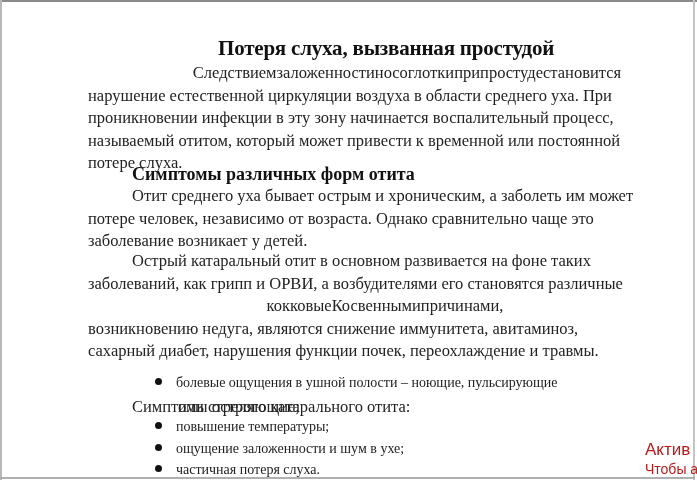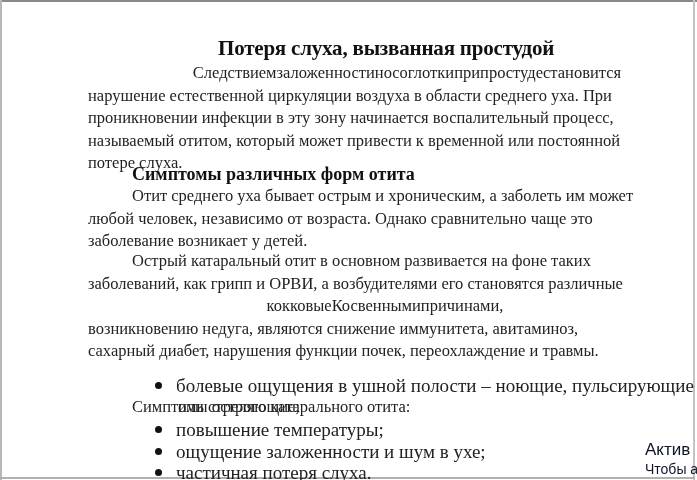--- a/index.html
+++ b/index.html
@@ -24,26 +24,26 @@
     text-align: justify; text-align-last: left;
     color: #222;
   }
   .line { display: block; height: 22.5px; white-space: nowrap; overflow: hidden; }
   .jline { display: flex; justify-content: center; white-space: nowrap; height: 22.5px; }
   .subhead {
     position: absolute; left: 132px; top: 164px;
     font-size: 18px; font-weight: bold; white-space: nowrap; color: #111;
   }
   .list-title { position: absolute; left: 132px; top: 353px; font-size: 16.5px; white-space: nowrap; color: #222; margin-top: 44px; }
-  .bullet-item { position: absolute; left: 155px; font-size: 19px; white-space: nowrap; color: #222; }
+  .bullet-item { position: absolute; left: 155px; font-size: 14px; white-space: nowrap; color: #222; }
   .bullet { display: inline-block; width: 7px; height: 7px; border-radius: 50%; background: #111; margin-right: 14px; vertical-align: middle; position: relative; top: -2px; }
   .cont { position: absolute; left: 178px; font-size: 16.5px; white-space: nowrap; color: #222; }
   .watermark {
     position: absolute; left: 645px; font-family: "Liberation Sans", "DejaVu Sans", sans-serif;
-    color: #0f172a; white-space: nowrap;
+    color: #b91c1c; white-space: nowrap;
   }
   .wm1 { top: 440px; font-size: 17px; }
   .wm2 { top: 461px; font-size: 14px; }
 </style>
 </head>
 <body>
 
 <div class="frame-top"></div>
 <div class="frame-left"></div>
 <div class="frame-right"></div>
@@ -63,21 +63,21 @@
   <span class="line">нарушение естественной циркуляции воздуха в области среднего уха. При</span>
   <span class="line">проникновении инфекции в эту зону начинается воспалительный процесс,</span>
   <span class="line">называемый отитом, который может привести к временной или постоянной</span>
   <span class="line">потере слуха.</span>
 </div>
 
 <h2 class="subhead" style="margin:0">Симптомы различных форм отита</h2>
 
 <div class="para" style="top:185px">
   <span class="line" style="padding-left:44px">Отит среднего уха бывает острым и хроническим, а заболеть им может</span>
-  <span class="line">любой человек, независимо от возраста. Однако сравнительно чаще это</span>
+  <span class="line">потере человек, независимо от возраста. Однако сравнительно чаще это</span>
   <span class="line">заболевание возникает у детей.</span>
 </div>
 
 <div class="para" style="top:250px">
   <span class="line" style="padding-left:44px">Острый катаральный отит в основном развивается на фоне таких</span>
   <span class="line">заболеваний, как грипп и ОРВИ, а возбудителями его становятся различные</span>
   <div class="jline">
     <span>кокковые</span>
     <span>Косвенными</span>
     <span>причинами,</span>

